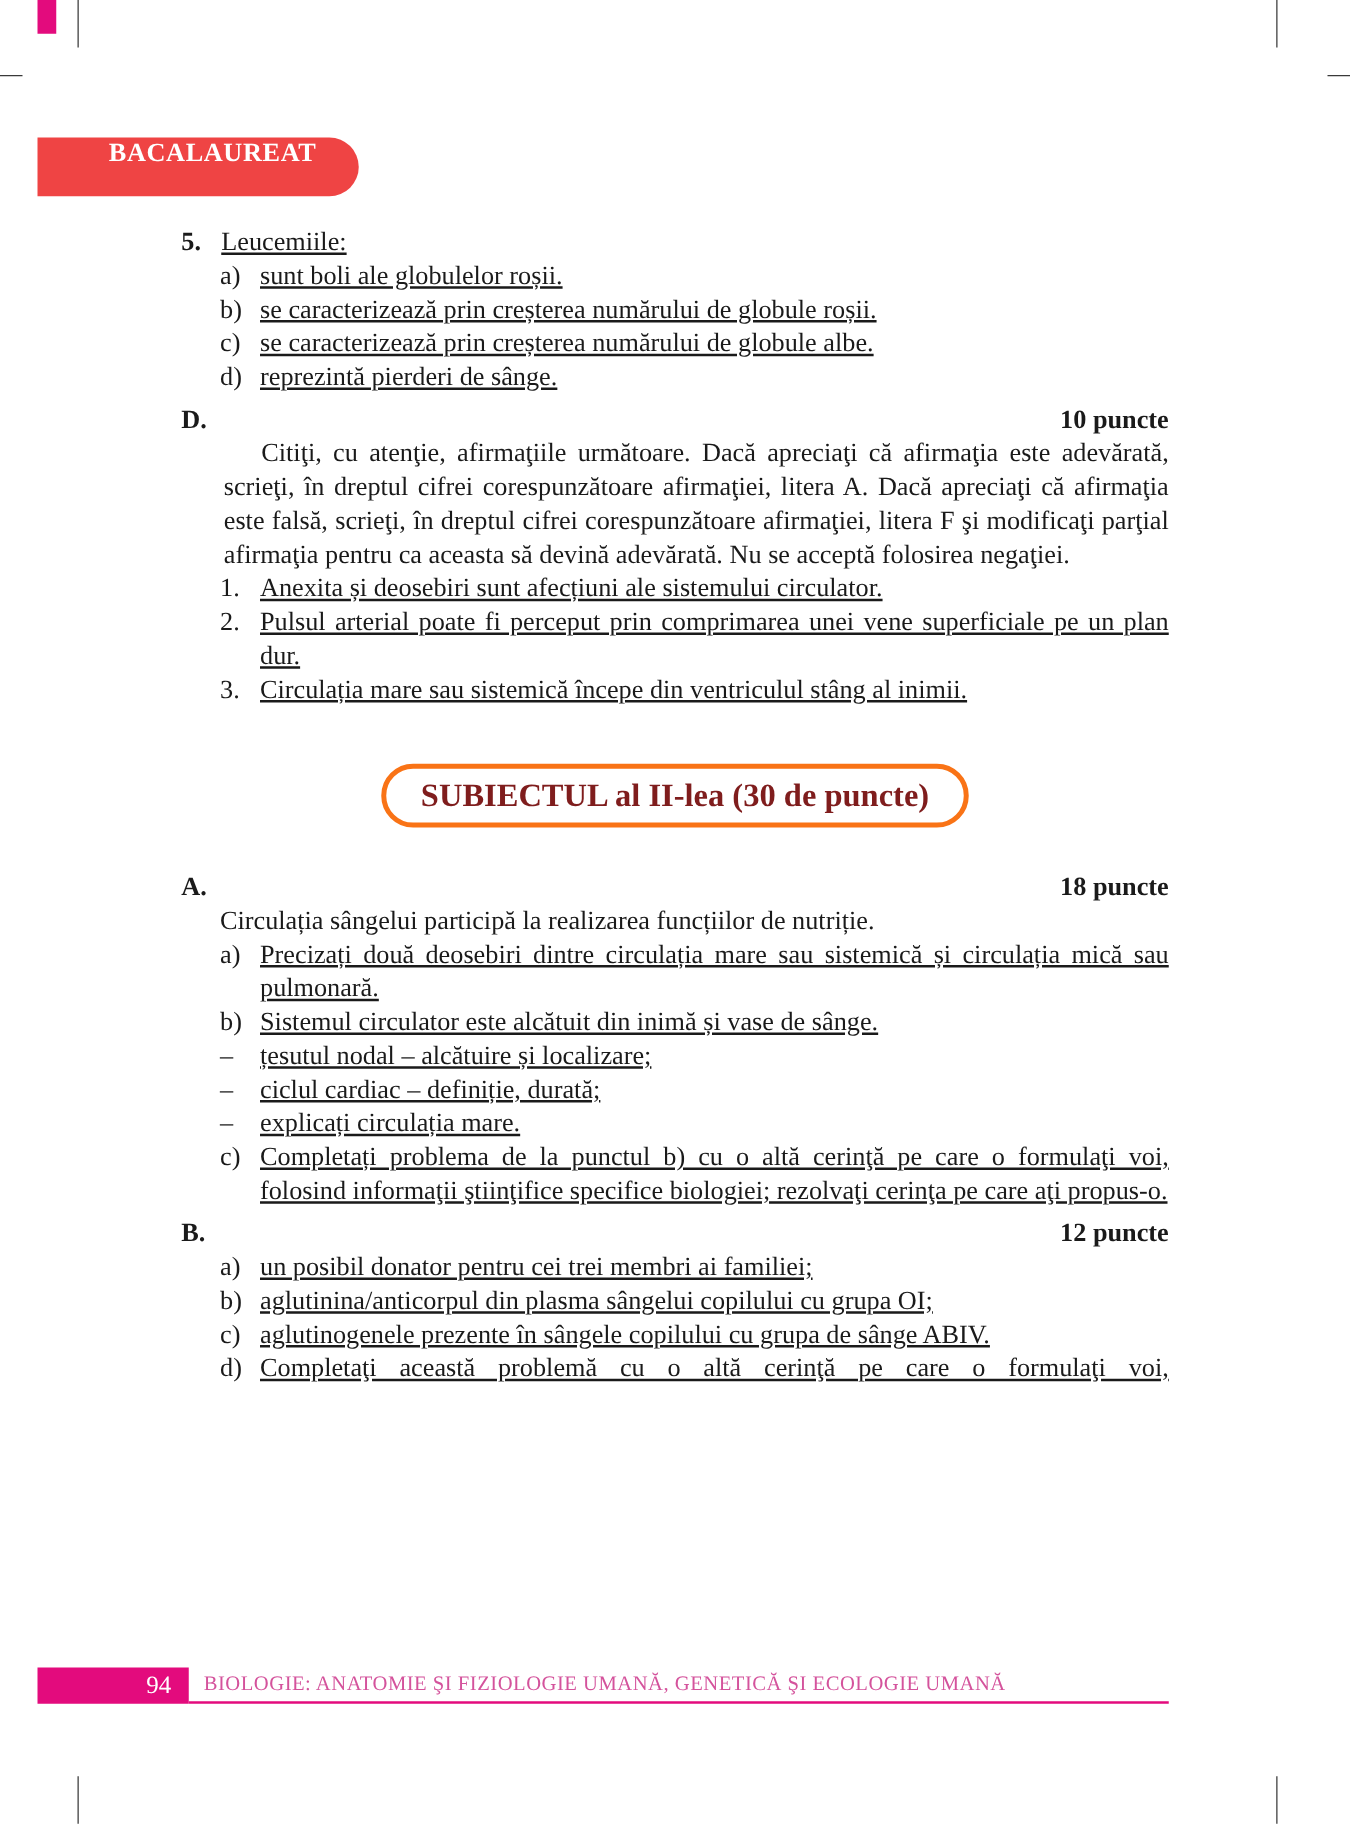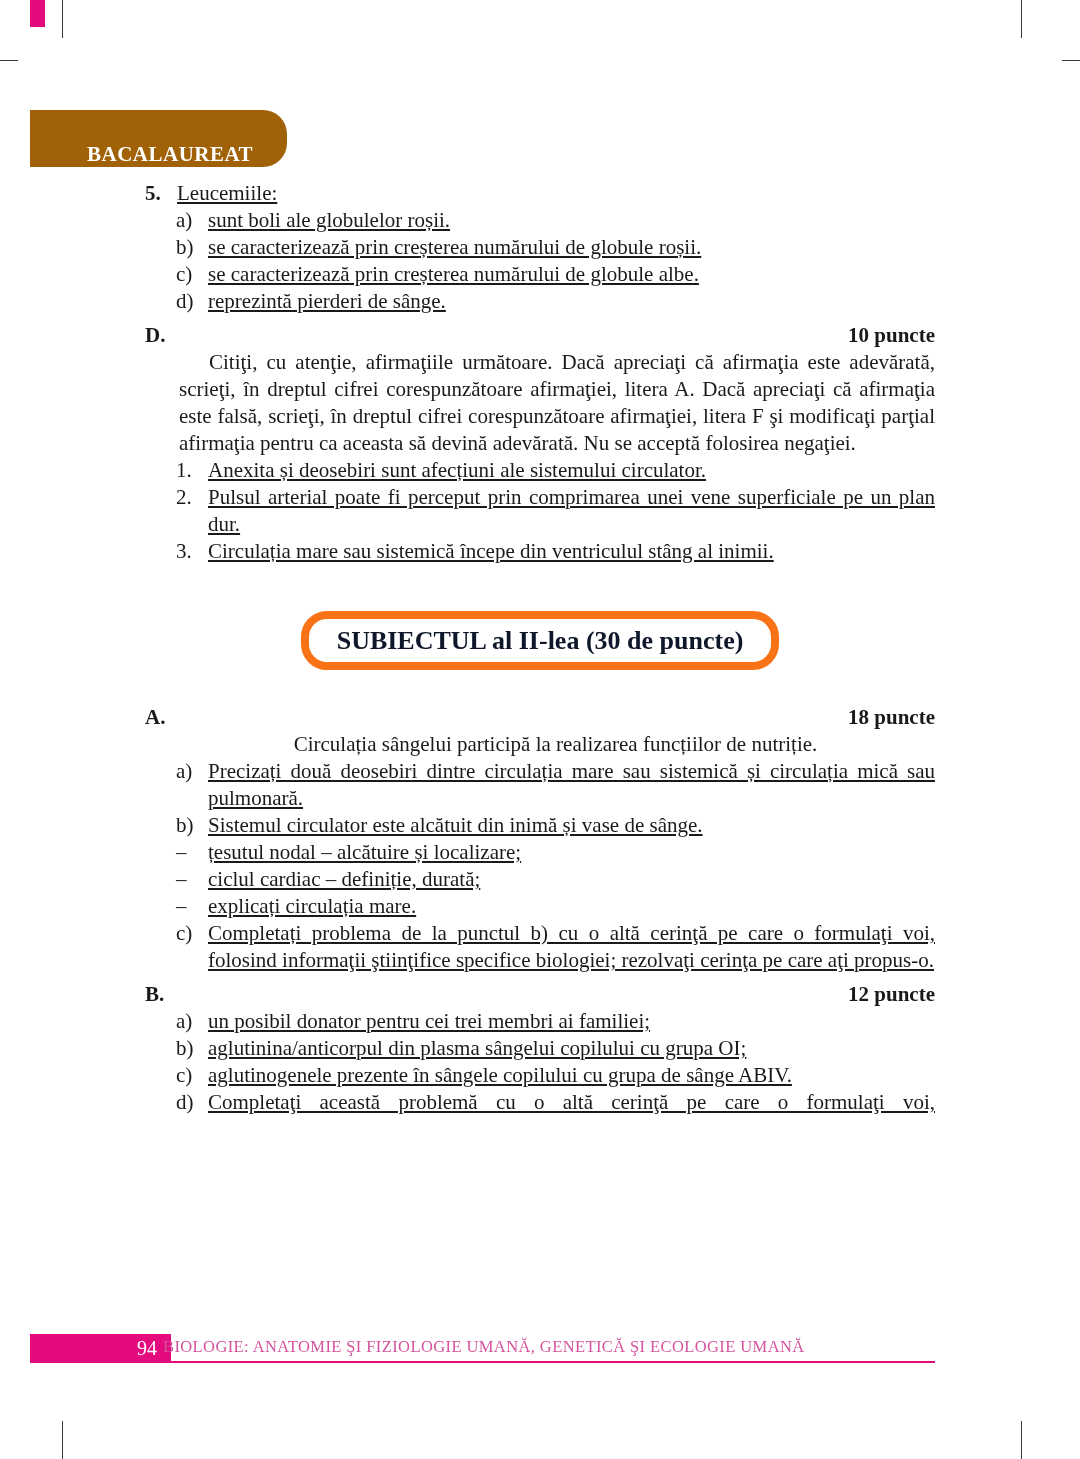--- a/index.html
+++ b/index.html
@@ -9,48 +9,48 @@
     color:#1a1a1a;overflow:hidden;
   }
   
   .mark{position:absolute;background:#3a3a3a;}
   .mark.v{width:1px;height:38px;}
   .mark.h{height:1px;width:18px;}
   
   .corner-bleed{position:absolute;left:30px;top:0;width:15px;height:27px;background:#e30b7d;}
   
   .badge{
-    position:absolute;left:30px;top:110px;height:57px;
-    background:#a16207;color:#ffffff;font-weight:bold;font-size:21px;
-    letter-spacing:.5px;display:flex;align-items:flex-end;
+    position:absolute;left:30px;top:110px;height:47px;
+    background:#ef4444;color:#ffffff;font-weight:bold;font-size:21px;
+    letter-spacing:.5px;display:flex;align-items:flex-start;
     padding:0 34px 0 57px;border-radius:0 24px 24px 0;
   }
   
   .content{
     position:absolute;left:145px;top:180px;width:790px;
     font-size:21px;line-height:27px;
   }
   .li{display:flex;}
   .li .lab{flex:0 0 32px;}
   .li .txt{flex:1;text-align:justify;text-decoration:underline;}
   .li .txt.no-just{text-align:left;}
   .indent{margin-left:31px;}
   .sec-head{display:flex;justify-content:space-between;font-weight:bold;margin-top:7px;}
   .para{text-align:justify;text-indent:30px;margin-left:34px;}
-  .plainline{margin-left:31px;text-align:center;}
+  .plainline{margin-left:31px;}
   .force-just .txt{text-align:justify;text-align-last:justify;}
   
   .pill-wrap{text-align:center;margin-top:46px;margin-bottom:34px;}
   .pill{
-    display:inline-block;border:8px solid #f97316;border-radius:26px;
-    padding:6px 28px;font-weight:bold;font-size:26px;line-height:31px;color:#0f172a;
+    display:inline-block;border:4px solid #f97316;border-radius:26px;
+    padding:6px 28px;font-weight:bold;font-size:26px;line-height:31px;color:#7f1d1d;
   }
   
   .footer-bar{
-    position:absolute;left:30px;top:1334px;width:141px;height:29px;
+    position:absolute;left:30px;top:1334px;width:121px;height:29px;
     background:#e30b7d;color:#ffffff;font-size:20px;
     display:flex;align-items:center;justify-content:flex-end;padding-right:14px;box-sizing:border-box;
   }
   .footer-rule{position:absolute;left:151px;top:1361px;width:784px;height:2px;background:#e30b7d;}
   .footer-text{
     position:absolute;left:163px;top:1337px;width:772px;
     color:#d4539c;font-weight:normal;font-size:16.5px;letter-spacing:.4px;
   }
 </style>
 </head>

